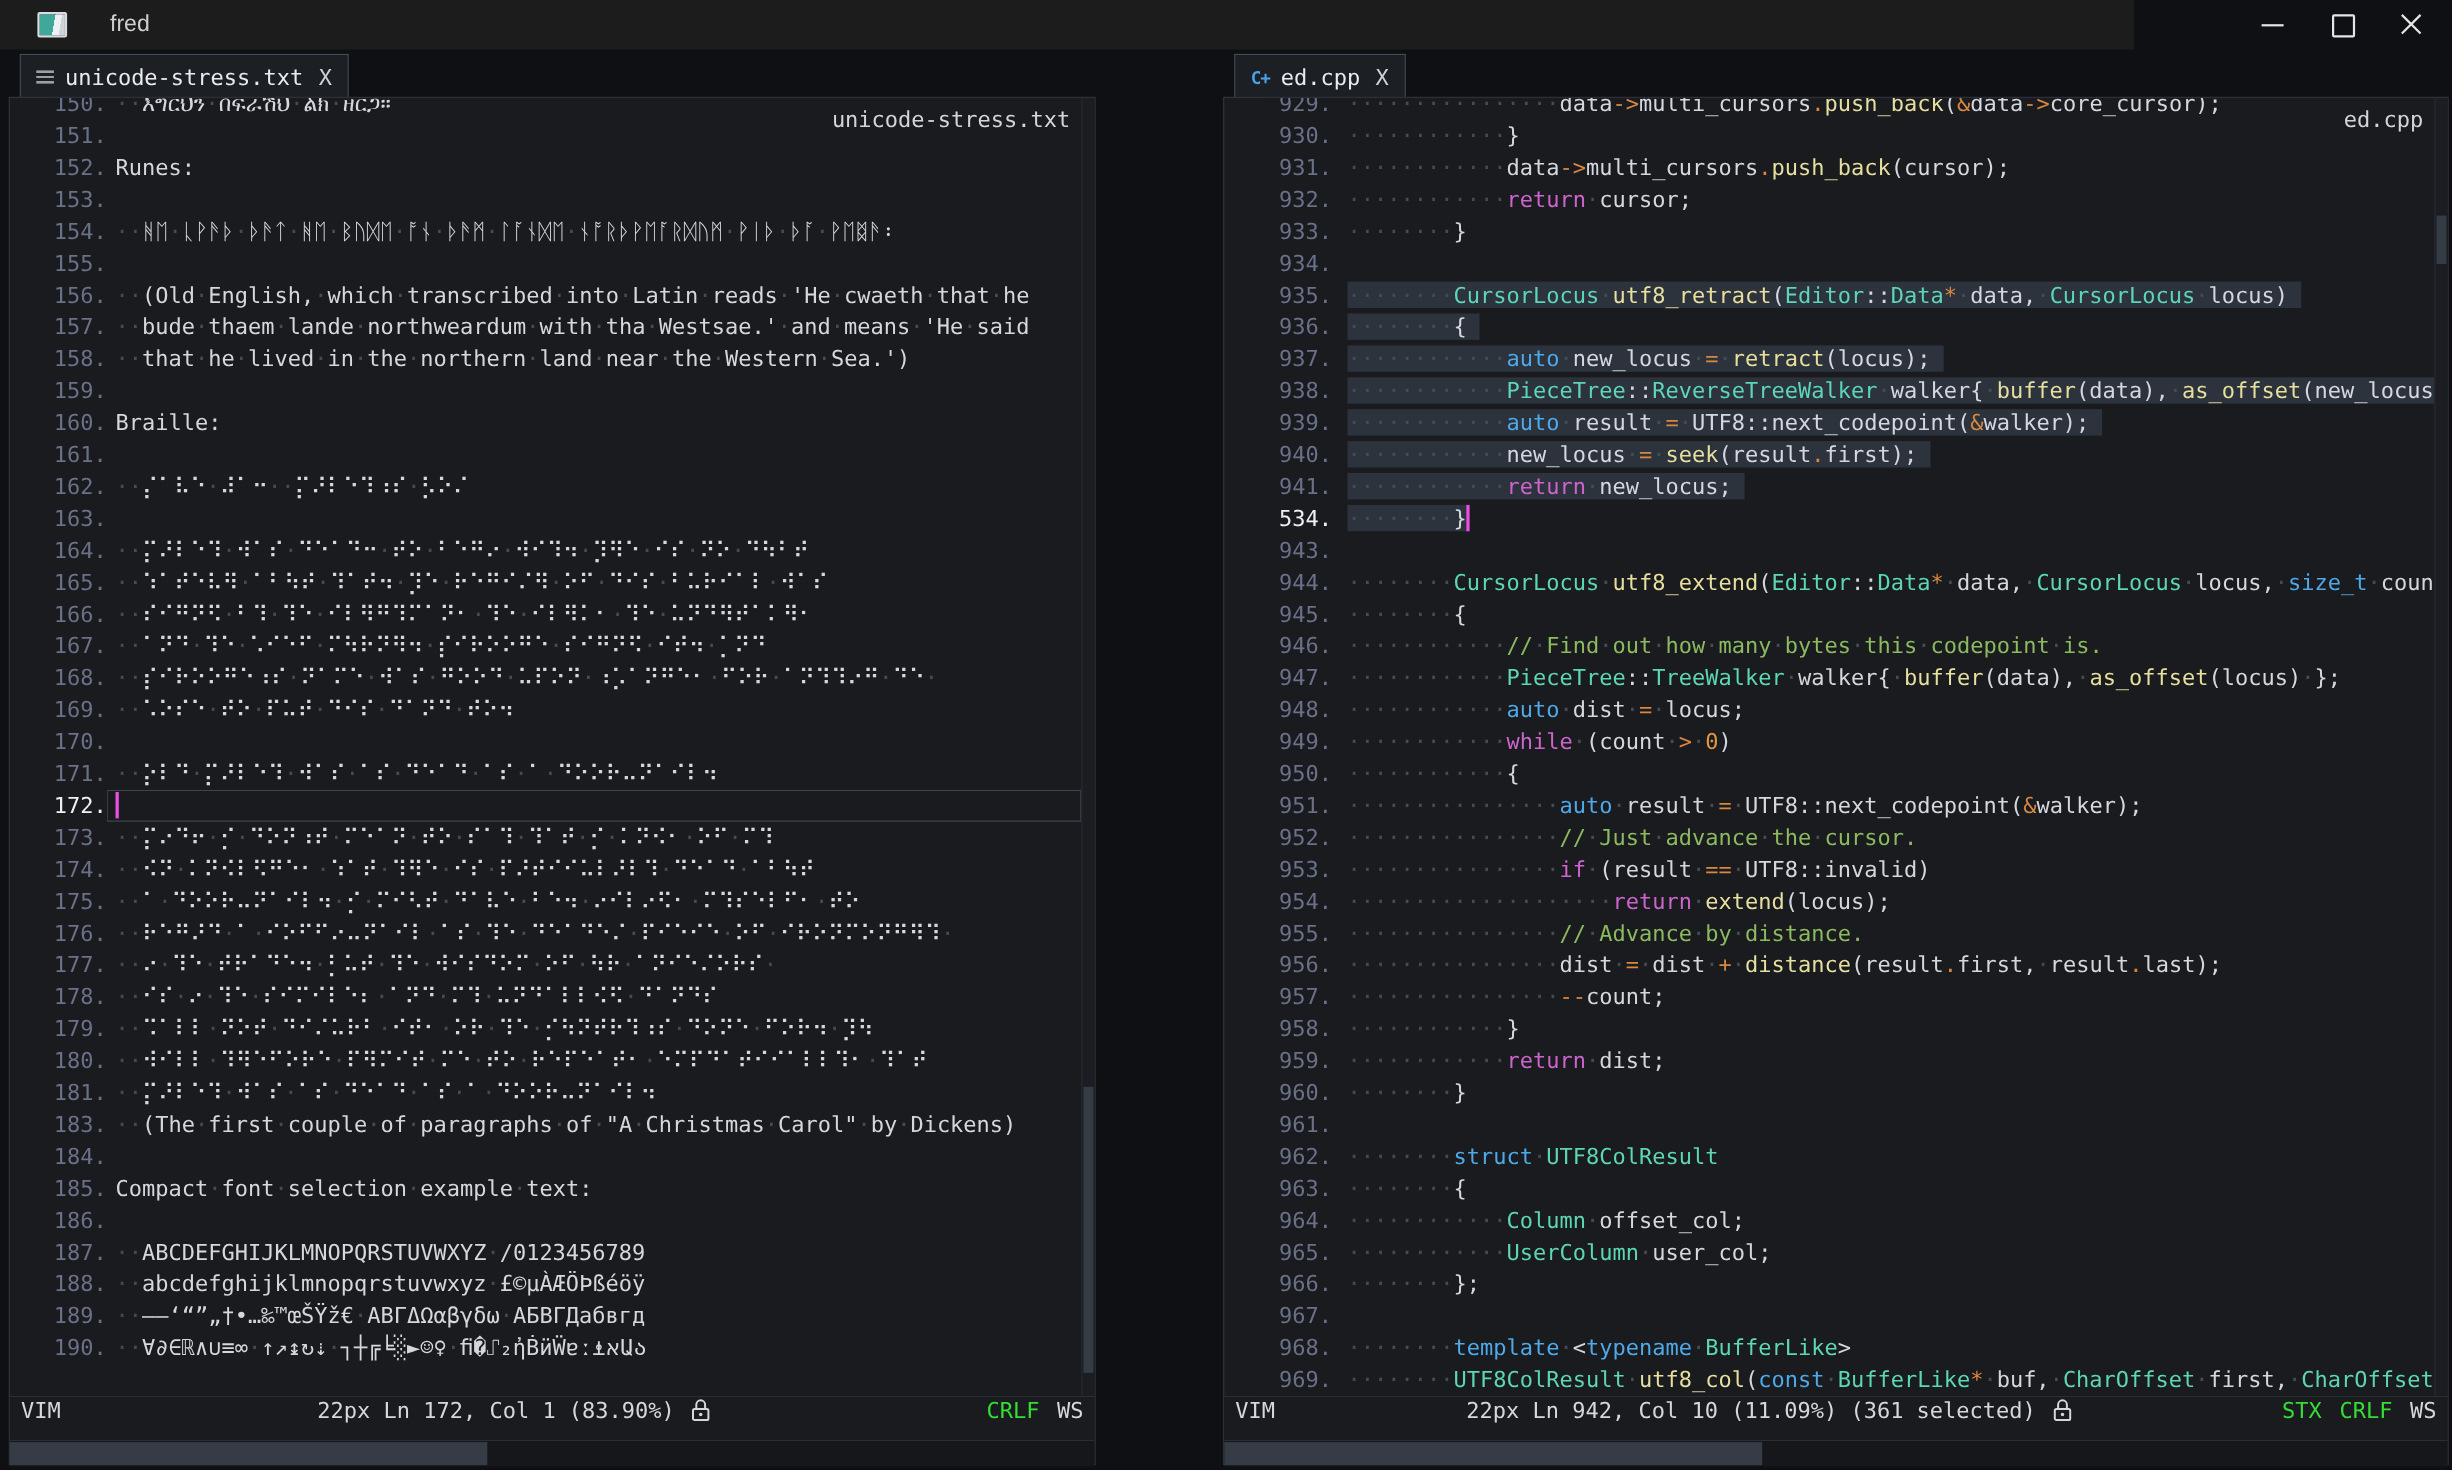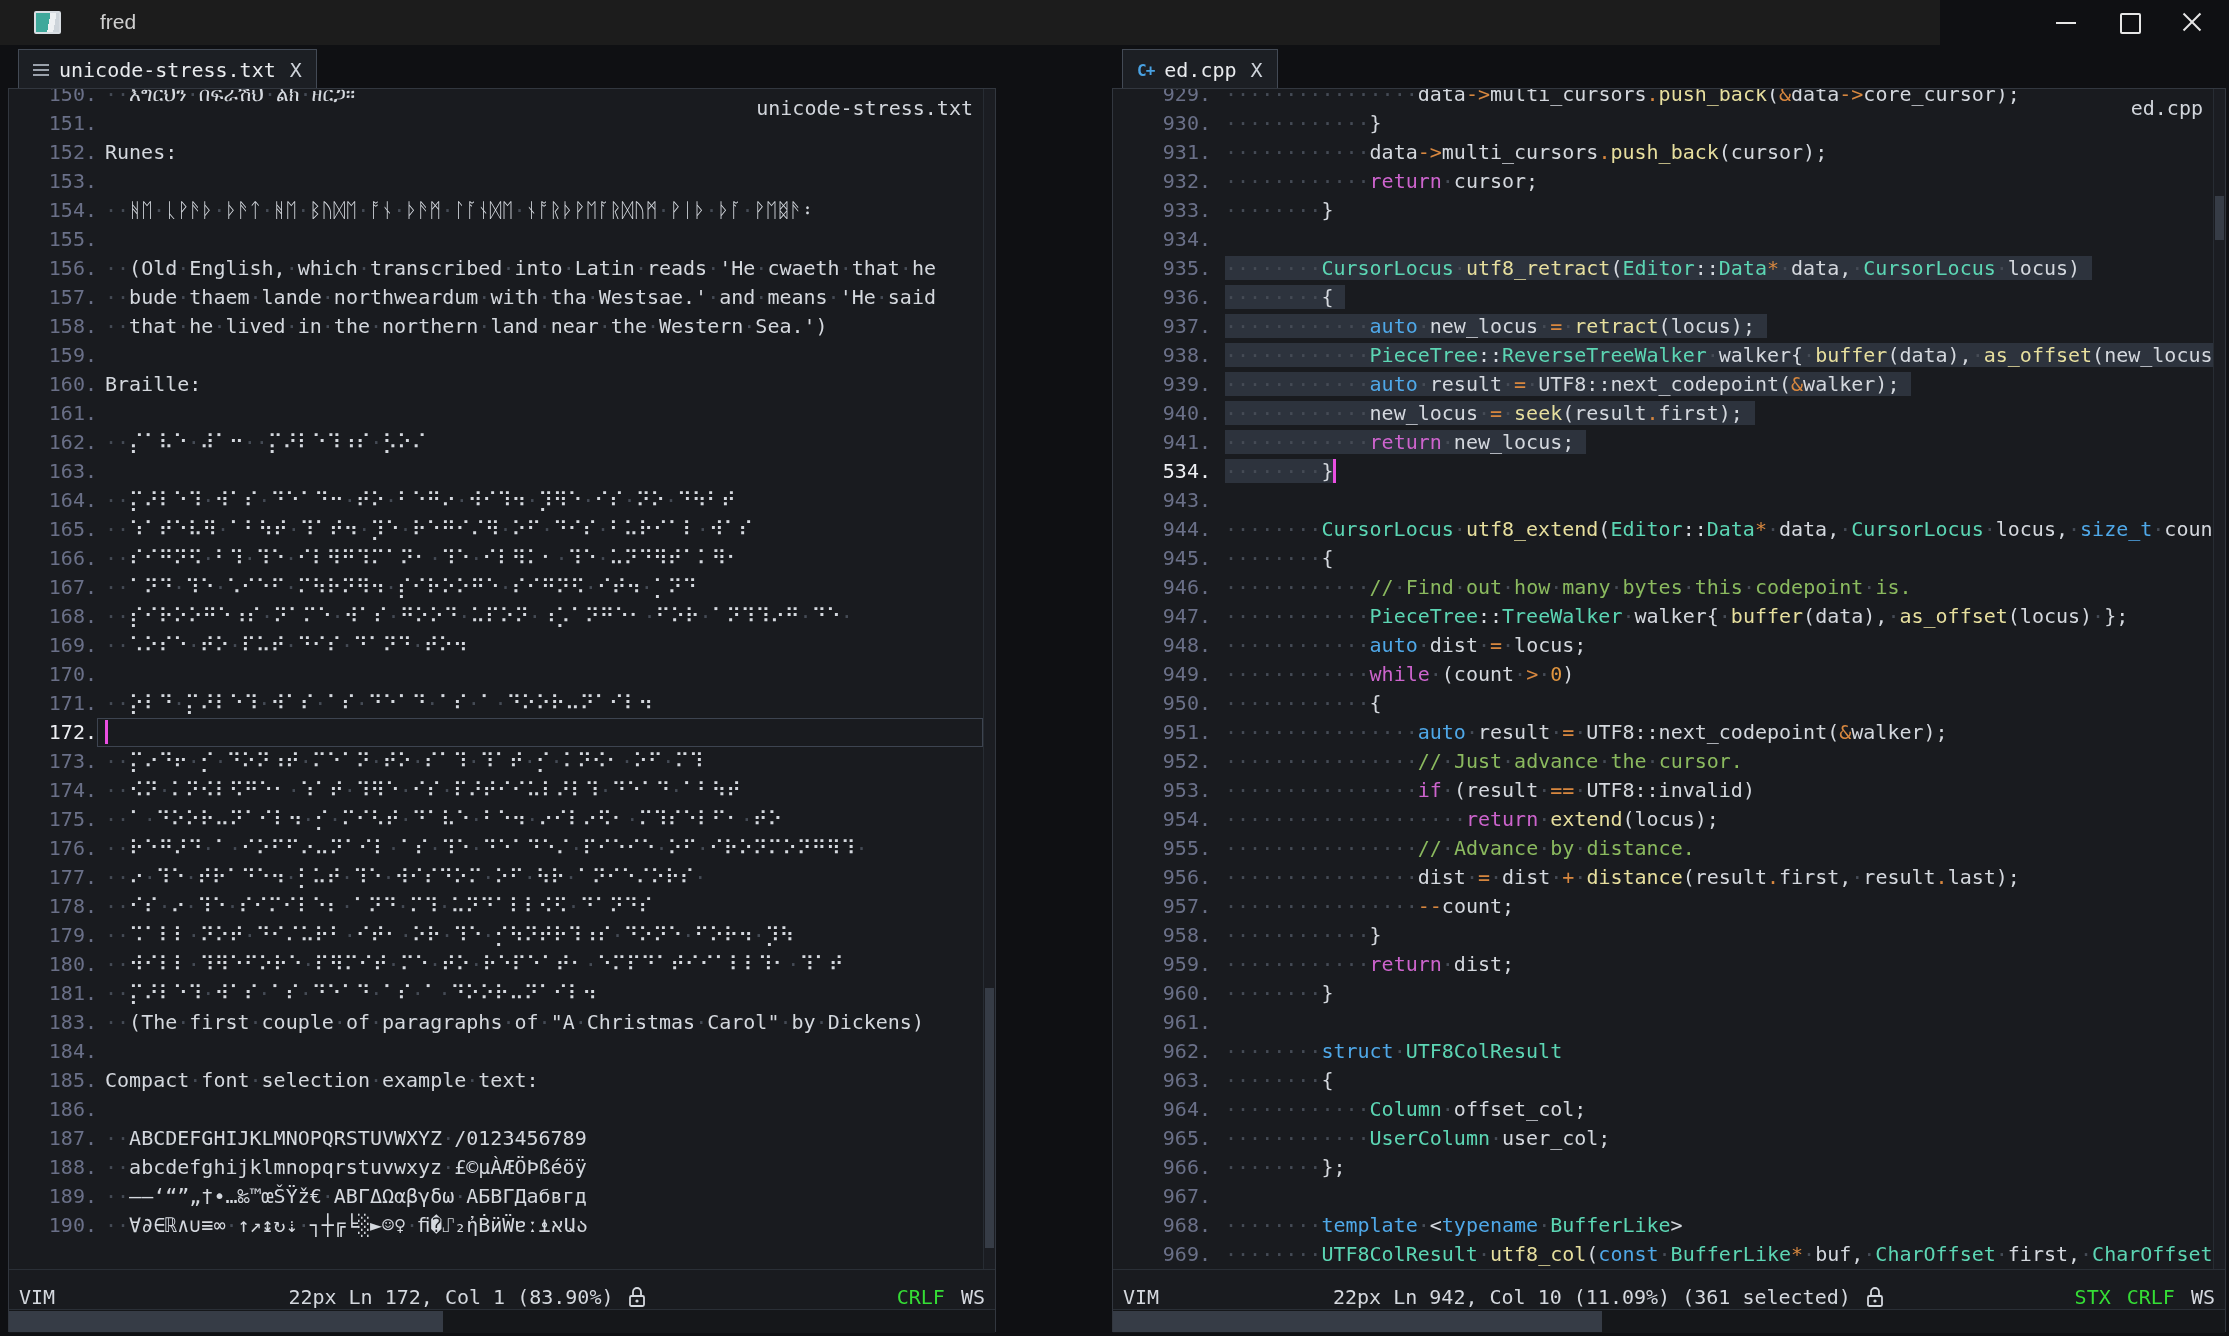--- a/index.html
+++ b/index.html
@@ -64,21 +64,21 @@
 
   .overlay-name { position:absolute; top:7px; right:22px; font-size:20px; color:#d2d6dc; }
 
   .vscroll { position:absolute; top:0; right:0; width:12px; height:1180px; background:#1b1d22;
              border-left:1px solid #272c33; }
   .vthumb { position:absolute; left:1px; right:1px; background:#363c46; }
   .pane-l .vthumb { top:899px; height:260px; }
   .pane-r .vthumb { top:107px; height:44px; }
 
   .statusbar { position:absolute; left:0; right:0; top:1180px; height:40px; border-top:1px solid #2a2f36;
-               display:flex; align-items:flex-end; font-size:20px; color:#d4d8de; background:#191b1f; }
+               display:flex; align-items:flex-start; font-size:20px; color:#d4d8de; background:#191b1f; }
   .mode { padding-left:10px; }
   .sinfo { margin-left:auto; }
   .lock { margin:0 0 0 14px; display:flex; align-items:center; }
   .flags { margin-left:auto; display:flex; padding-right:10px; }
   .flag { margin-left:16px; }
   .flag.green { color:#35dd35; }
 
   .hscroll { position:absolute; left:0; right:0; top:1220px; height:24px; background:#15171a;
              border-top:1px solid #2a2f36; }
   .hthumb { position:absolute; left:0; top:1px; bottom:1px; width:44%; background:#363c46; }

